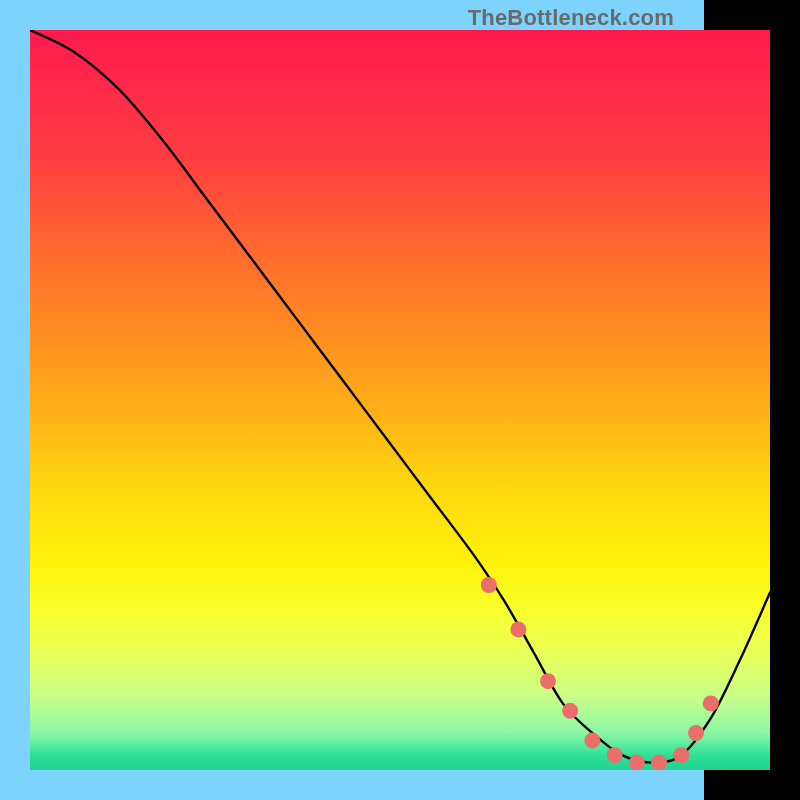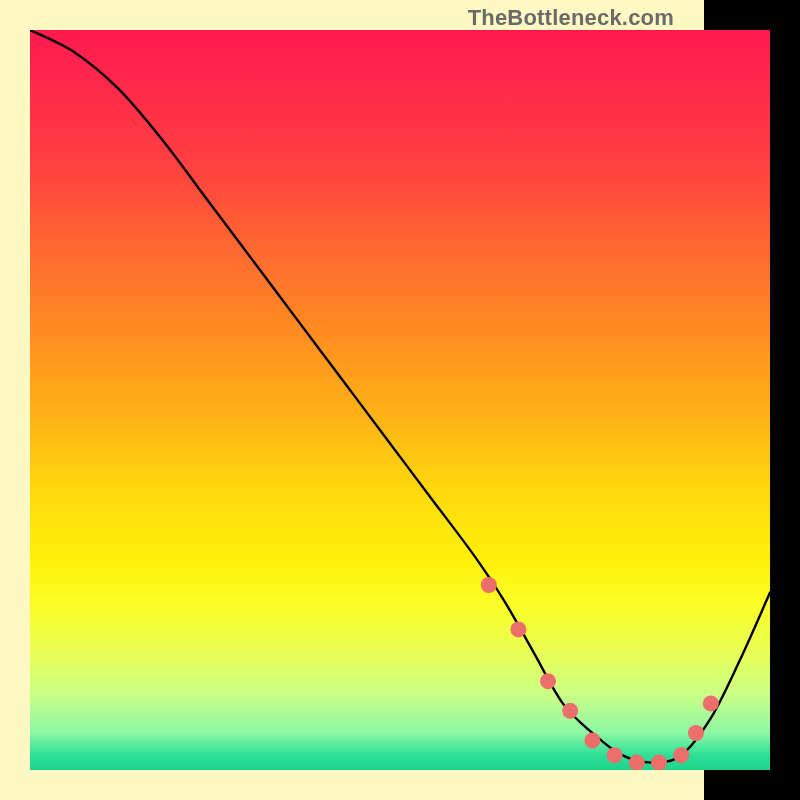--- a/index.html
+++ b/index.html
@@ -1,21 +1,21 @@
 <!DOCTYPE html>
 <html><head>
 <meta charset="utf-8">
 <style>
   * { margin: 0; padding: 0; box-sizing: border-box; }
   html, body { width: 800px; height: 800px; background: #000; overflow: hidden; }
   .stage {
     position: relative;
     width: 704px;
     height: 800px;
-    background: #fef9c3;
+    background: #7dd3fc;
     padding-left: 16px;
   }
   .plot-area {
     position: absolute;
     left: 30px;
     top: 30px;
     width: 740px;
     height: 740px;
     overflow: hidden;
   }

